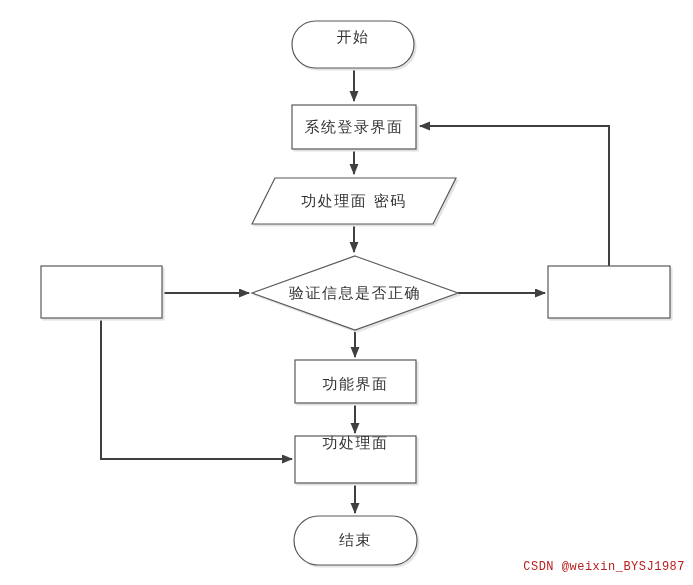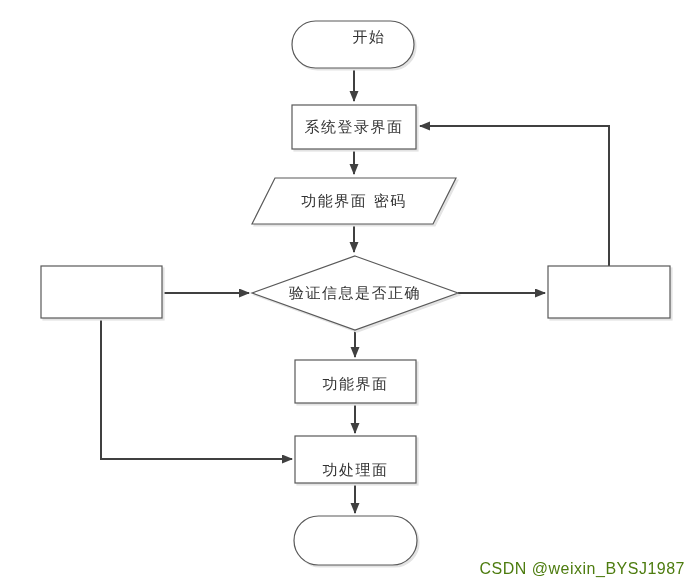--- a/index.html
+++ b/index.html
@@ -42,23 +42,23 @@
     font-size: 15px;
     letter-spacing: 1.5px;
     line-height: 23px;
     white-space: nowrap;
     pointer-events: none;
   }
   .watermark {
     position: absolute;
     right: 8px;
     top: 560px;
-    font-family: Liberation Sans, sans-serif;
-    font-size: 16px;
-    color: #4d7c0f;
+    font-family: Liberation Mono, monospace;
+    font-size: 12px;
+    color: #b91c1c;
     letter-spacing: 0.5px;
   }
 </style>
 </head>
 <body>
 
 <div class="canvas">
 
   <svg width="693" height="585" viewBox="0 0 693 585">
     <defs>
@@ -86,42 +86,45 @@
       <polygon class="shape" points="275,178 456,178 433,224 252,224"></polygon>
       <polygon class="shape" points="355,256 458,293 355,330 252,293"></polygon>
       <rect class="shape" x="41" y="266" width="121" height="52"></rect>
       <rect class="shape" x="548" y="266" width="122" height="52"></rect>
       <rect class="shape" x="295" y="360" width="121" height="43"></rect>
       <rect class="shape" x="295" y="436" width="121" height="47"></rect>
       <rect class="shape" x="294" y="516" width="123" height="49" rx="24.5" ry="24.5"></rect>
     </g>
   </svg>
 
-  <div class="label" style="left:308px; top:21px; width:122px; height:32px;">
+  <div class="label" style="left:292px; top:21px; width:122px; height:32px;">
     <span>开始</span>
   </div>
 
   <div class="label" style="left:292px; top:105px; width:124px; height:44px;text-align:center;">
     <span>系统登录界面</span>
   </div>
 
   <div class="label" style="left:252px; top:178px; width:204px; height:46px;">
-    <span>功能界面 密码</span>
+    <span>功处理面 密码</span>
   </div>
 
   <div class="label" style="left:252px; top:256px; width:206px; height:74px;">
     <span>验证信息是否正确</span>
   </div>
 
 
 
   <div class="label" style="left:295px; top:360px; width:121px; height:49px;">
     <span>功能界面</span>
   </div>
 
-  <div class="label" style="left:295px; top:447px; width:121px; height:47px;">
+  <div class="label" style="left:295px; top:420px; width:121px; height:47px;">
     <span>功处理面</span>
   </div>
 
+  <div class="label" style="left:294px; top:516px; width:123px; height:49px;">
+    <span>结束</span>
+  </div>
 
   <div class="watermark">CSDN @weixin_BYSJ1987</div>
 
 </div>
 
 </body></html>

